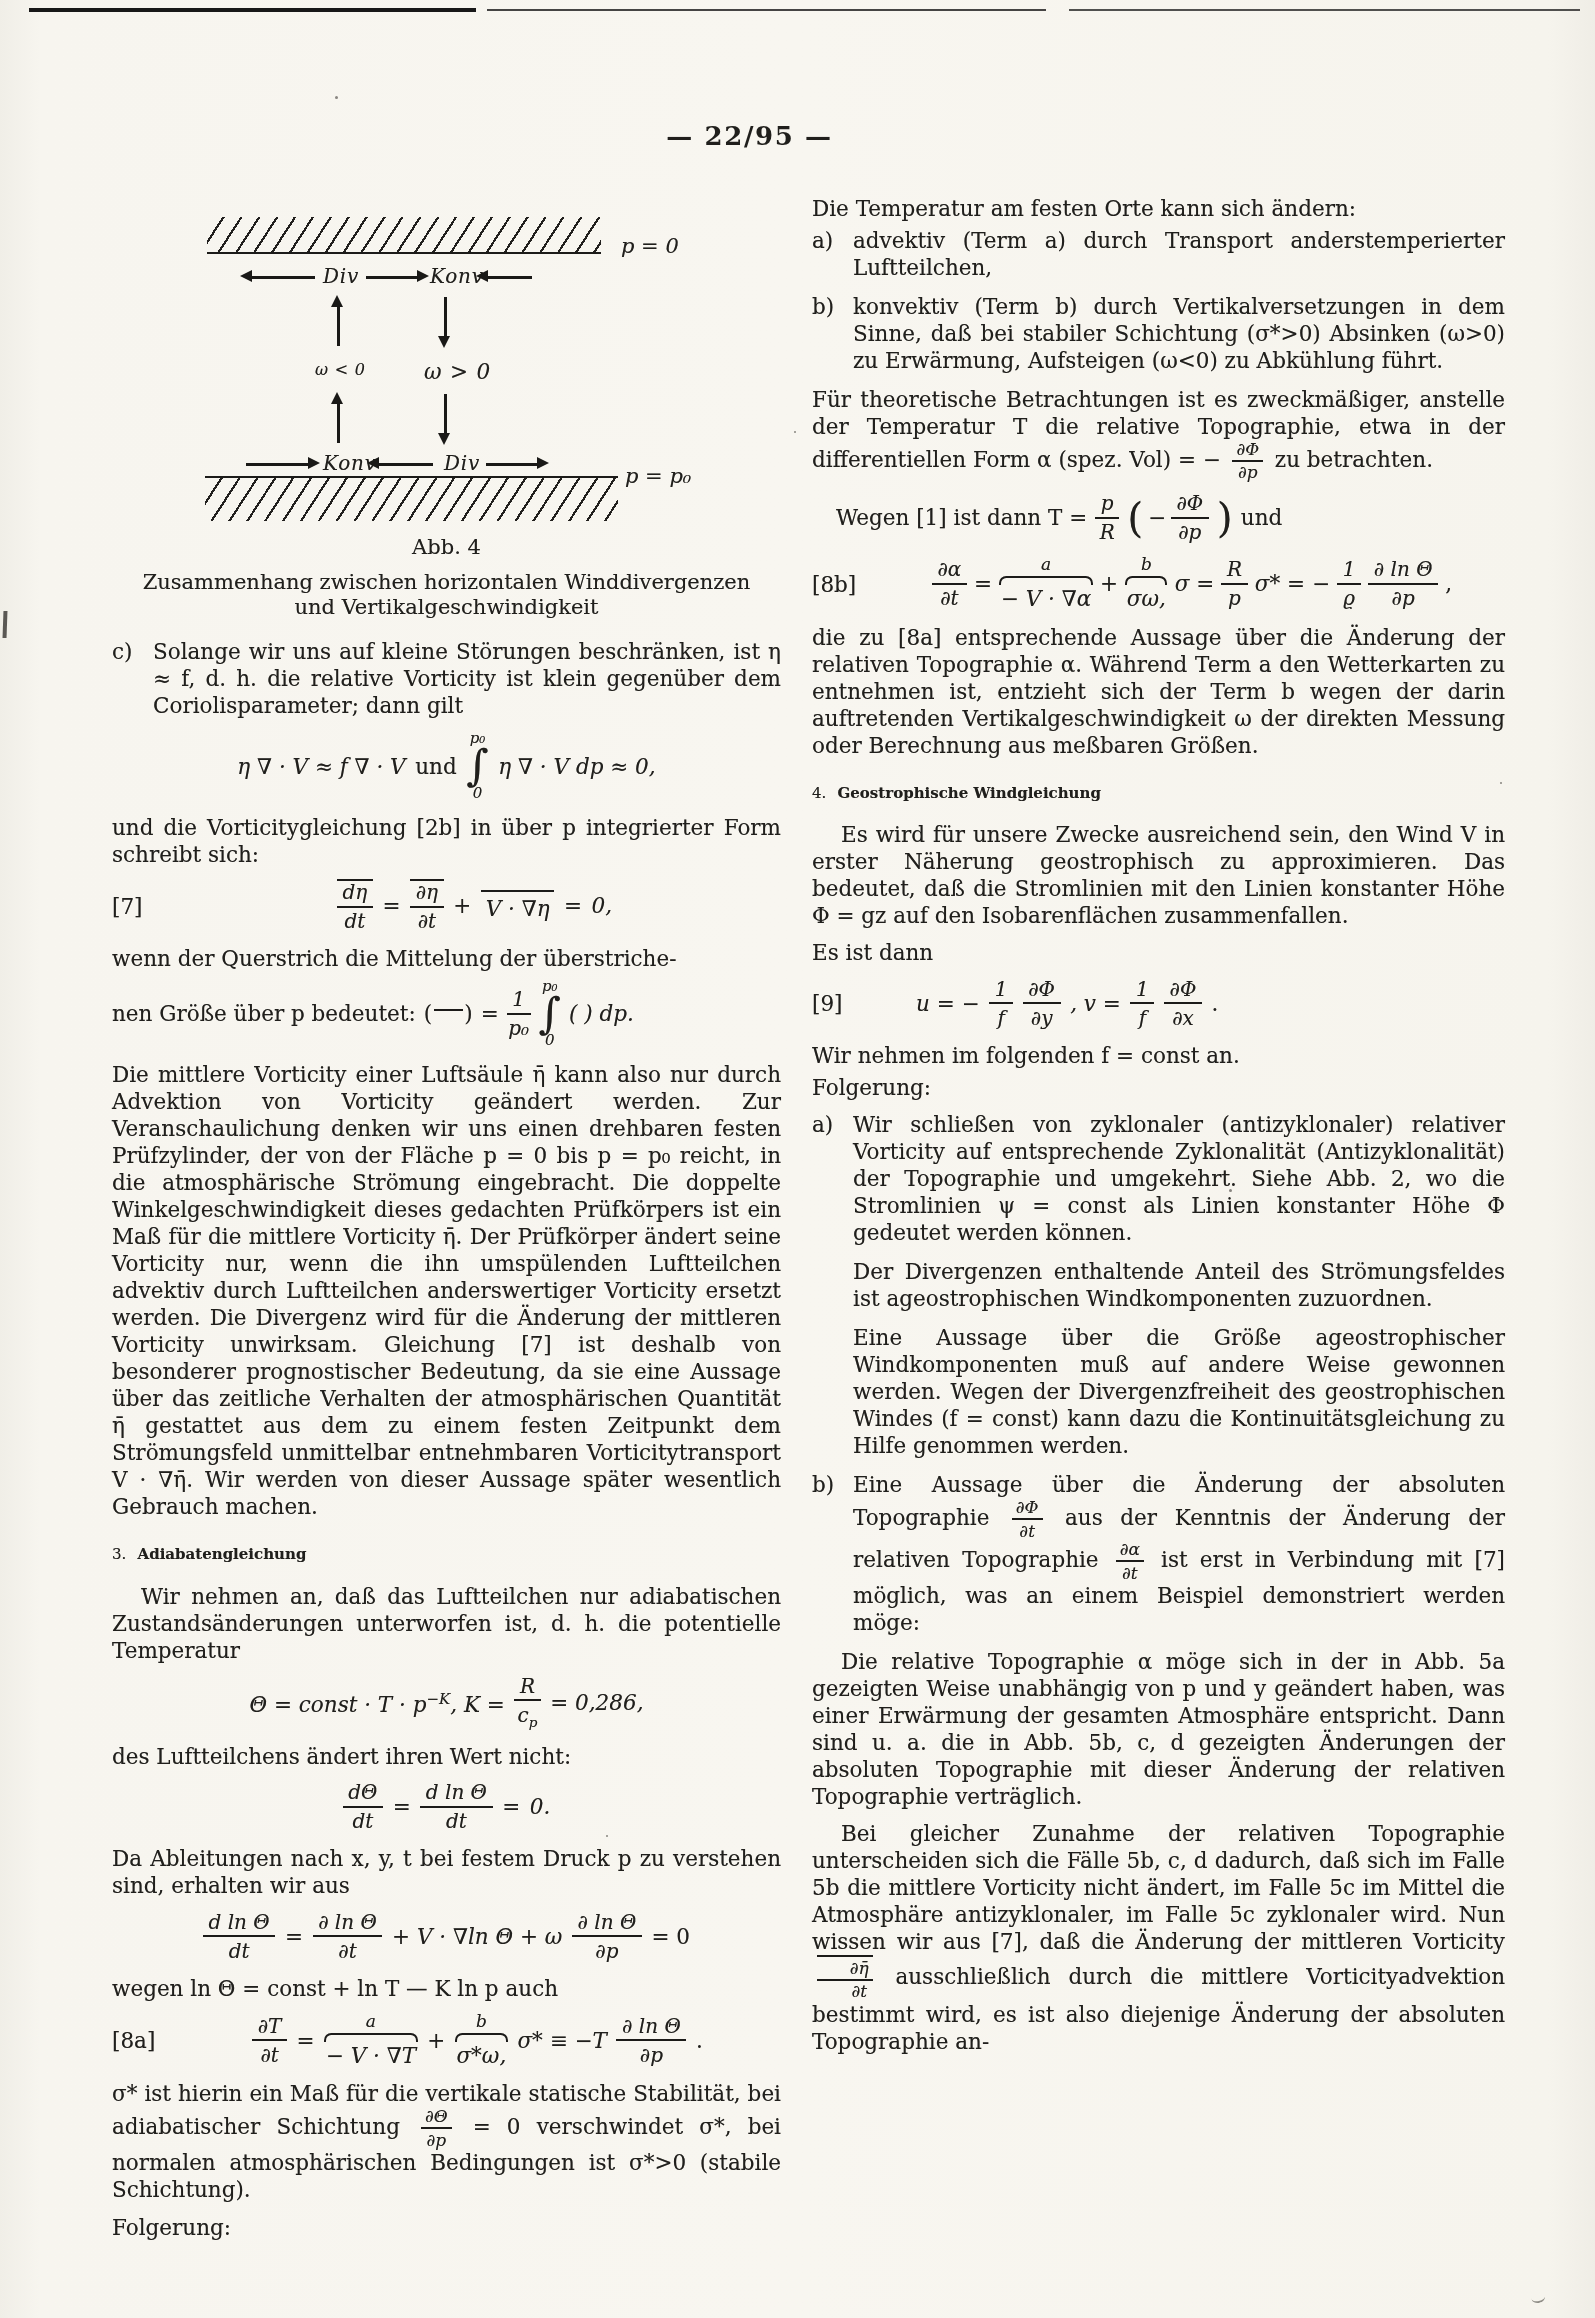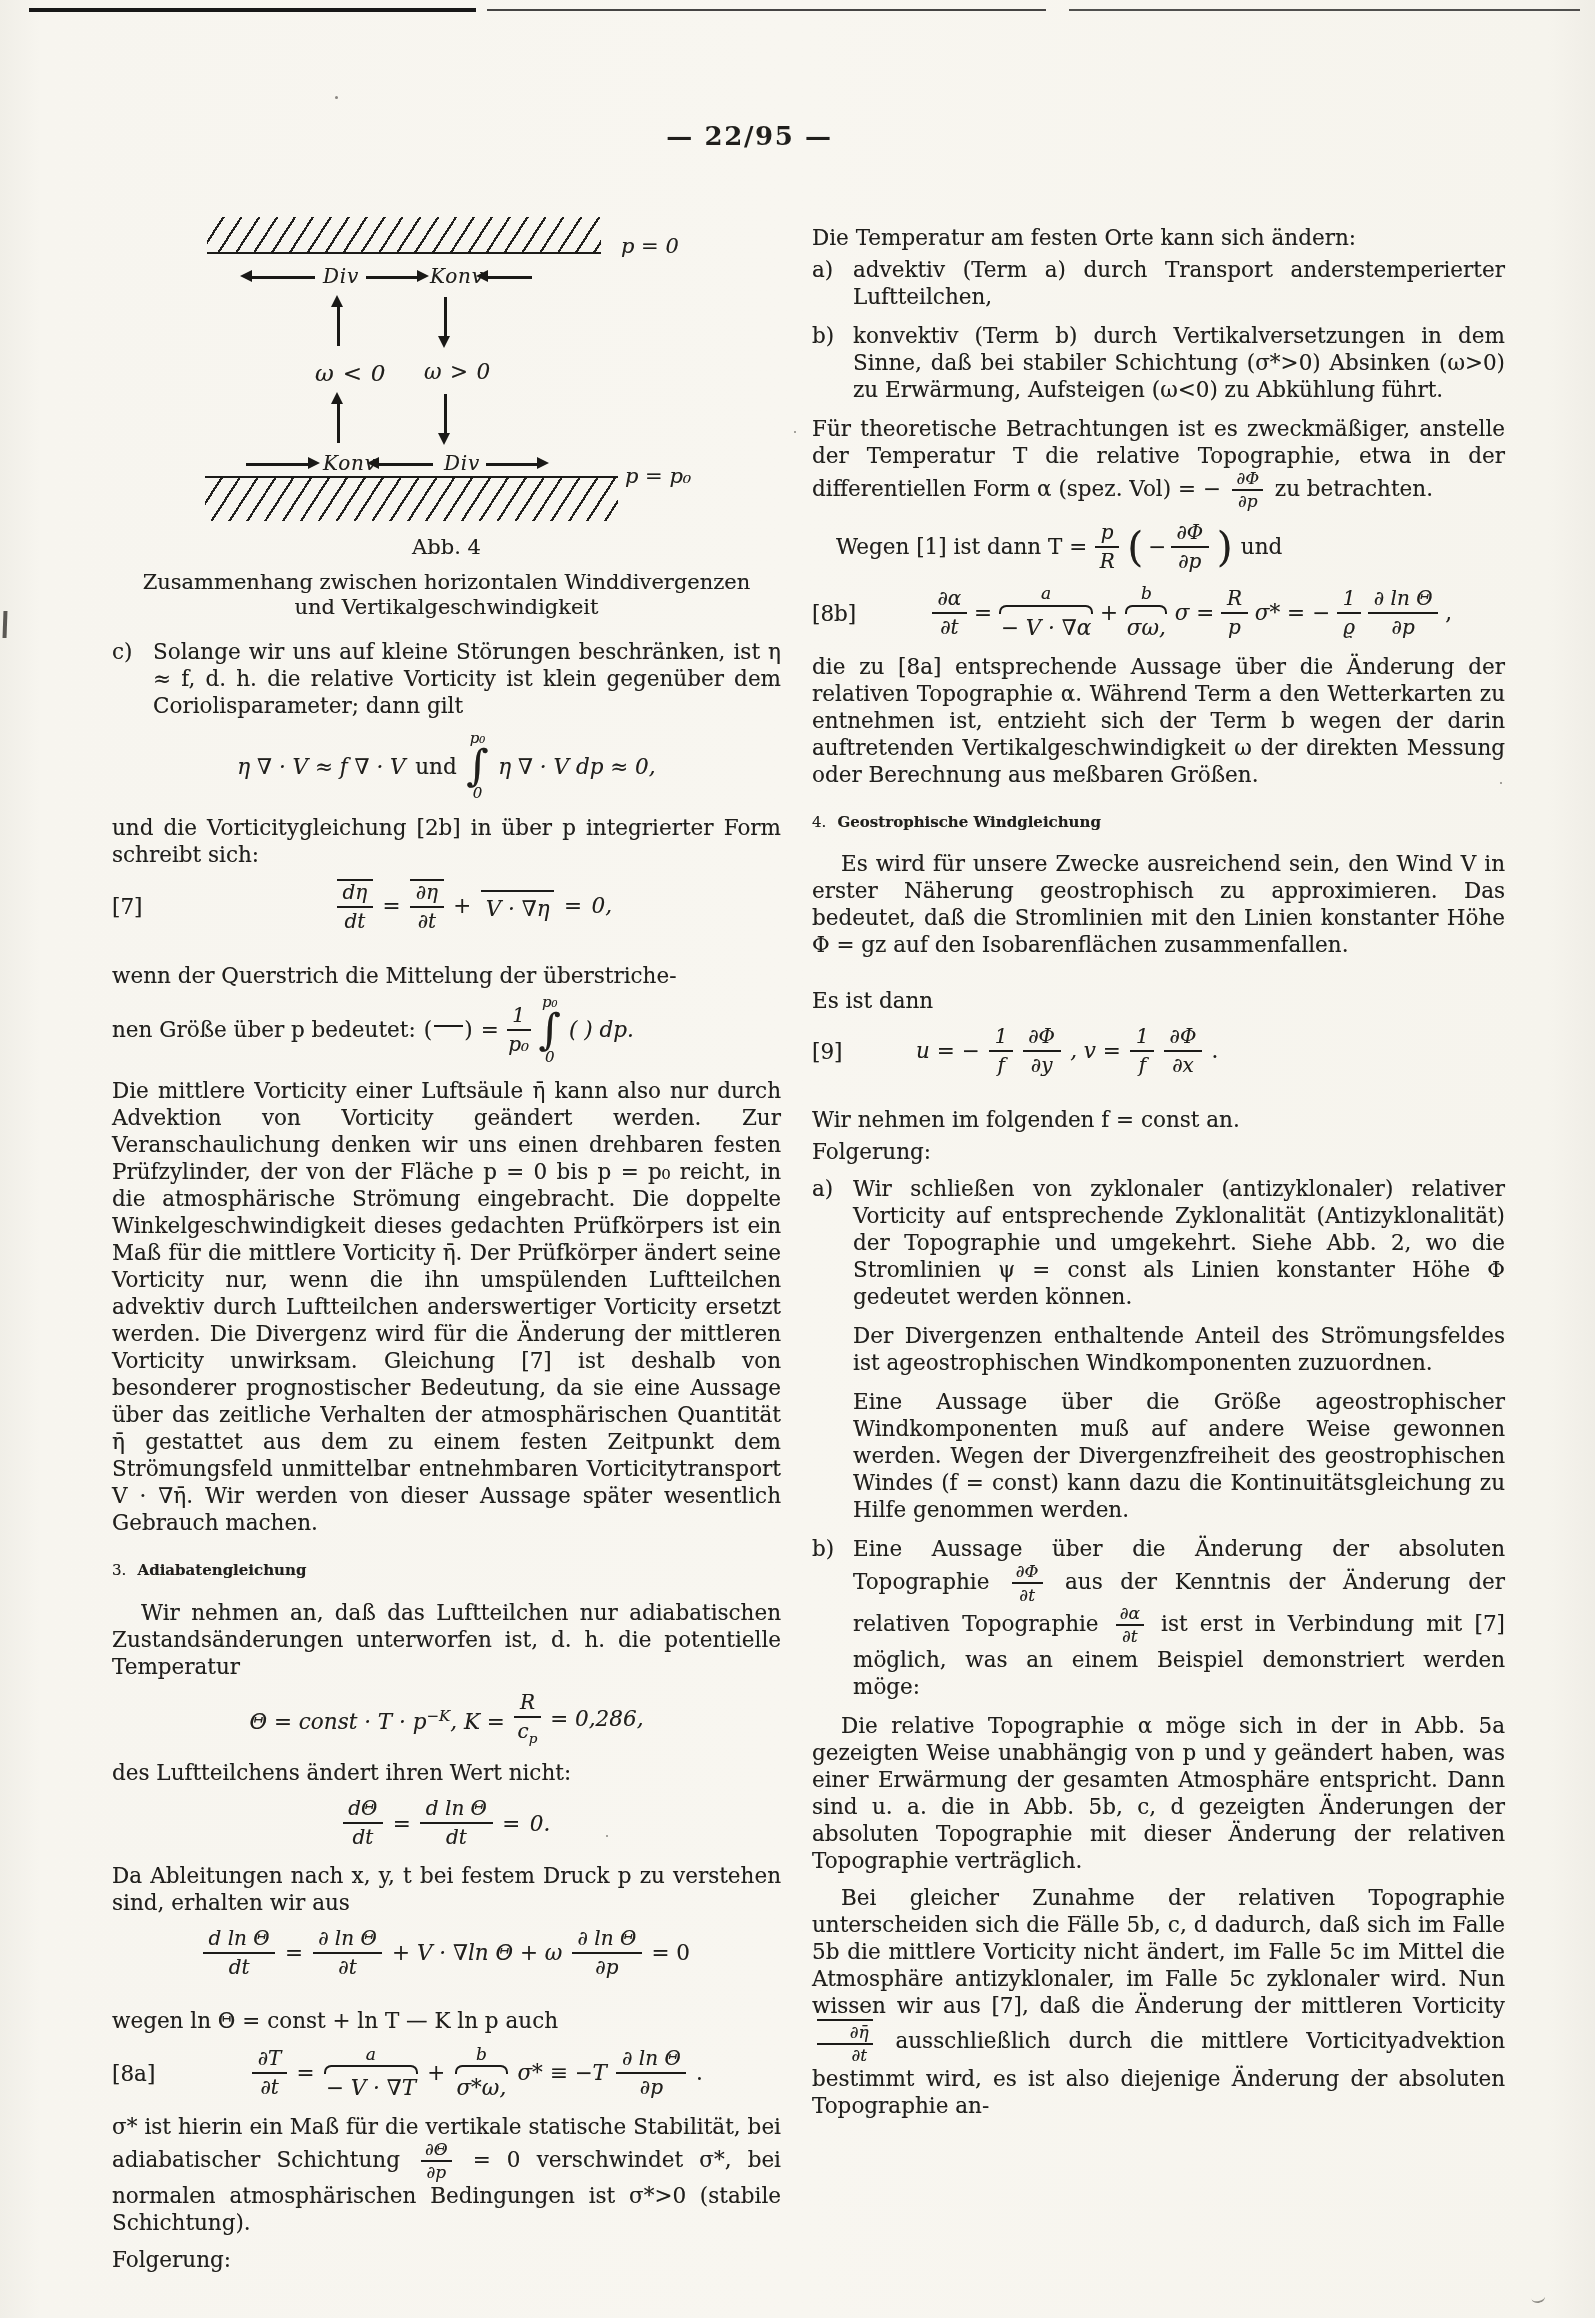--- a/index.html
+++ b/index.html
@@ -13,21 +13,21 @@
   .corner-squiggle{position:absolute;right:51px;bottom:16px;width:14.4px;height:9.6px;border-bottom:2.4px solid rgba(60,58,52,.55);border-radius:0 0 60% 60%;transform:rotate(-12deg);}
 
   .header{position:absolute;left:622px;top:121px;width:255px;text-align:center;
           font-size:26px;font-weight:bold;letter-spacing:1.6px;}
 
   .col{position:absolute;font-size:21.5px;line-height:27px;text-shadow:0 0 0.6px rgba(32,30,28,.45);}
   .colL{left:112px;top:217px;width:669px;}
   .colR{left:812px;top:195px;width:693px;}
   p{margin:0 0 10.4px 0;}
   .just{text-align:justify;}
-  .tight{margin-bottom:4.8px;margin-top:29px;}
+  .tight{margin-bottom:4.8px;}
   .hitem{position:relative;padding-left:41px;margin-bottom:12px;}
   .hitem .marker{position:absolute;left:0;top:0;}
   .sub{margin-left:41px;margin-bottom:12px;}
   .ind{text-indent:29px;}
   .sechead{margin:21px 0 14.4px 0;font-size:15px;}
   .sechead .num{font-weight:normal;margin-right:11.2px;}
   .sechead .ttl{font-weight:bold;}
 
   
   .fig{position:relative;margin-left:93px;width:495px;height:305px;text-align:center;}
@@ -98,21 +98,21 @@
 
       <div class="ar hl" style="left:45px;top:59px;width:65px;"></div>
       <div class="word" style="left:118px;top:49px;">Div</div>
       <div class="ar hr" style="left:161px;top:59px;width:53px;"></div>
       <div class="word" style="left:225px;top:49px;">Konv</div>
       <div class="ar hl" style="left:281px;top:59px;width:46px;"></div>
 
       <div class="var vu" style="left:132px;top:88px;height:41px;"></div>
       <div class="var vd" style="left:239px;top:80px;height:41px;"></div>
 
-      <div class="word" style="left:110px;top:145px;font-size:23px;">ω &lt; 0</div>
+      <div class="word" style="left:110px;top:145px;font-size:16px;">ω &lt; 0</div>
       <div class="word" style="left:219px;top:144px;font-size:21.5px;">ω &gt; 0</div>
 
       <div class="var vu" style="left:132px;top:185px;height:41px;"></div>
       <div class="var vd" style="left:239px;top:177px;height:41px;"></div>
 
       <div class="ar hr" style="left:41px;top:246px;width:64px;"></div>
       <div class="word" style="left:118px;top:236px;">Konv</div>
       <div class="ar hl" style="left:172px;top:246px;width:56px;"></div>
       <div class="word" style="left:239px;top:236px;">Div</div>
       <div class="ar hr" style="left:281px;top:246px;width:53px;"></div>

